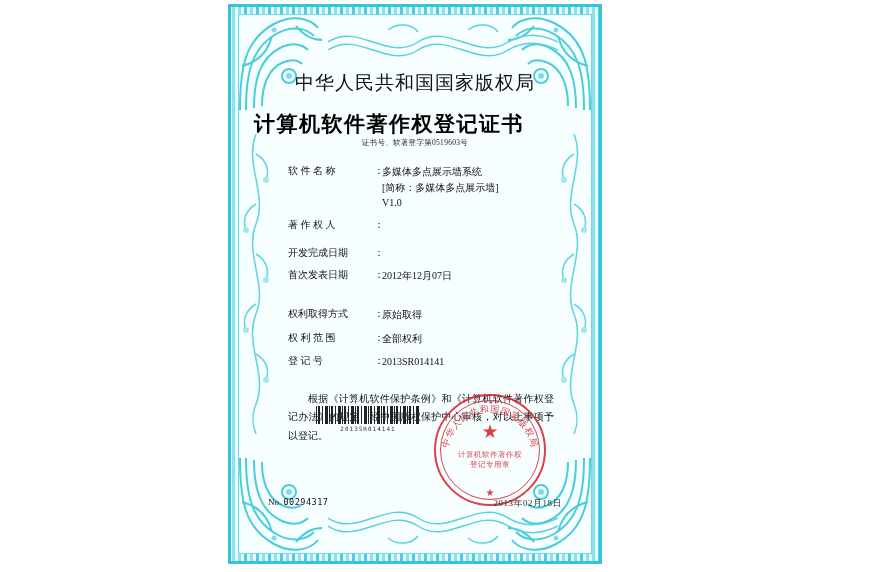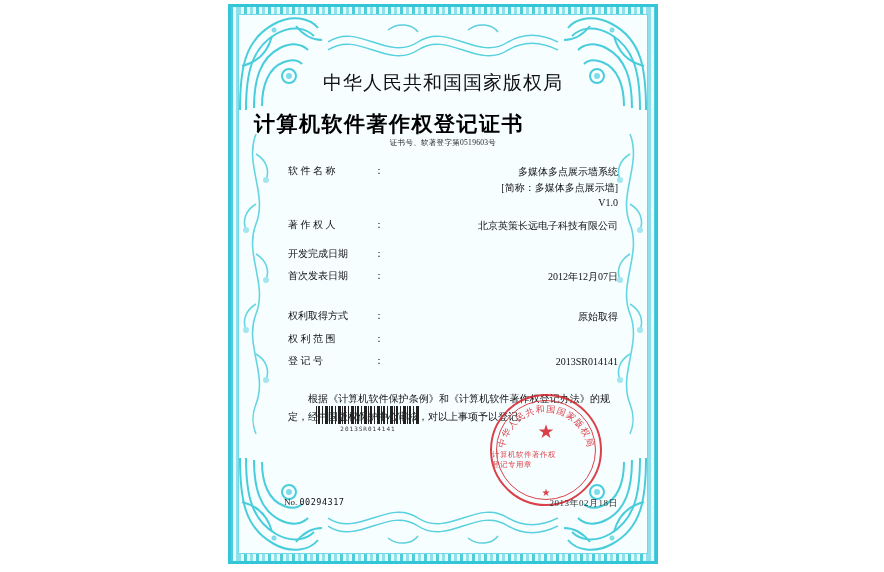--- a/index.html
+++ b/index.html
@@ -8,21 +8,21 @@
     background: #ffffff;
     width: 884px;
     height: 572px;
     overflow: hidden;
     font-family: "Liberation Serif", serif;
   }
   #certificate {
     position: absolute;
     left: 228px;
     top: 4px;
-    width: 430px;
+    width: 374px;
     height: 560px;
     background: #f2fcfc;
     box-sizing: border-box;
     text-decoration: underline;
   }
   
   .border-outer {
     position: absolute;
     inset: 0;
     border: 3px solid #35c5d8;
@@ -138,21 +138,20 @@
     flex: 0 0 86px;
     letter-spacing: 0px;
     white-space: nowrap;
     font-size: 10px;
   }
   .field-colon { width: 8px; flex: 0 0 8px; }
   .field-value {
     flex: 1 1 auto;
     font-size: 10px;
     line-height: 1.55;
-    text-align: right;
   }
   .field-value .sub { display: block; }
 
   .para {
     margin-top: 20px;
     padding-left: 34px;
     padding-right: 22px;
     font-size: 10px;
     line-height: 1.85;
     text-indent: 20px;
@@ -211,20 +210,21 @@
     top: 26px;
     transform: translateX(-50%);
     font-size: 19px;
     line-height: 19px;
     color: #d6202a;
   }
   .seal-center-text {
     position: absolute;
     left: 0; right: 0;
     top: 54px;
+    text-align: center;
     font-size: 7.5px;
     line-height: 1.35;
     color: #d6202a;
     letter-spacing: .5px;
   }
   .seal-arc {
     position: absolute;
     inset: 0;
   }
   .seal-arc text {
@@ -237,21 +237,21 @@
     position: absolute;
     left: 50%;
     bottom: 6px;
     transform: translateX(-50%);
     font-size: 10px;
     color: #d6202a;
   }
 
   .footer {
     position: absolute;
-    left: 56px;
+    left: 40px;
     right: 40px;
     bottom: 54px;
     display: flex;
     justify-content: space-between;
     font-size: 9px;
     color: #111;
     gap: 8px;
   }
   .footer .num {
     font-family: "DejaVu Sans Mono", monospace;
@@ -402,21 +402,20 @@
         <div class="field-value">
           <span>多媒体多点展示墙系统</span>
           <span class="sub">[简称：多媒体多点展示墙]</span>
           <span class="sub">V1.0</span>
         </div>
       </div>
 
       <div class="field-row">
         <div class="field-label">著 作 权 人</div>
         <div class="field-colon">：</div>
-        <div class="field-value">北京英策长远电子科技有限公司</div>
       </div>
 
       <div class="field-row" style="margin-top:14px">
         <div class="field-label">开发完成日期</div>
         <div class="field-colon">：</div>
       </div>
 
       <div class="field-row" style="margin-top:8px">
         <div class="field-label">首次发表日期</div>
         <div class="field-colon">：</div>
@@ -425,20 +424,21 @@
 
       <div class="field-row" style="margin-top:24px">
         <div class="field-label">权利取得方式</div>
         <div class="field-colon">：</div>
         <div class="field-value">原始取得</div>
       </div>
 
       <div class="field-row" style="margin-top:8px">
         <div class="field-label">权 利 范 围</div>
         <div class="field-colon">：</div>
+        <div class="field-value">全部权利</div>
       </div>
 
       <div class="field-row" style="margin-top:8px">
         <div class="field-label">登 记 号</div>
         <div class="field-colon">：</div>
         <div class="field-value">2013SR014141</div>
       </div>
 
     </div>
 

